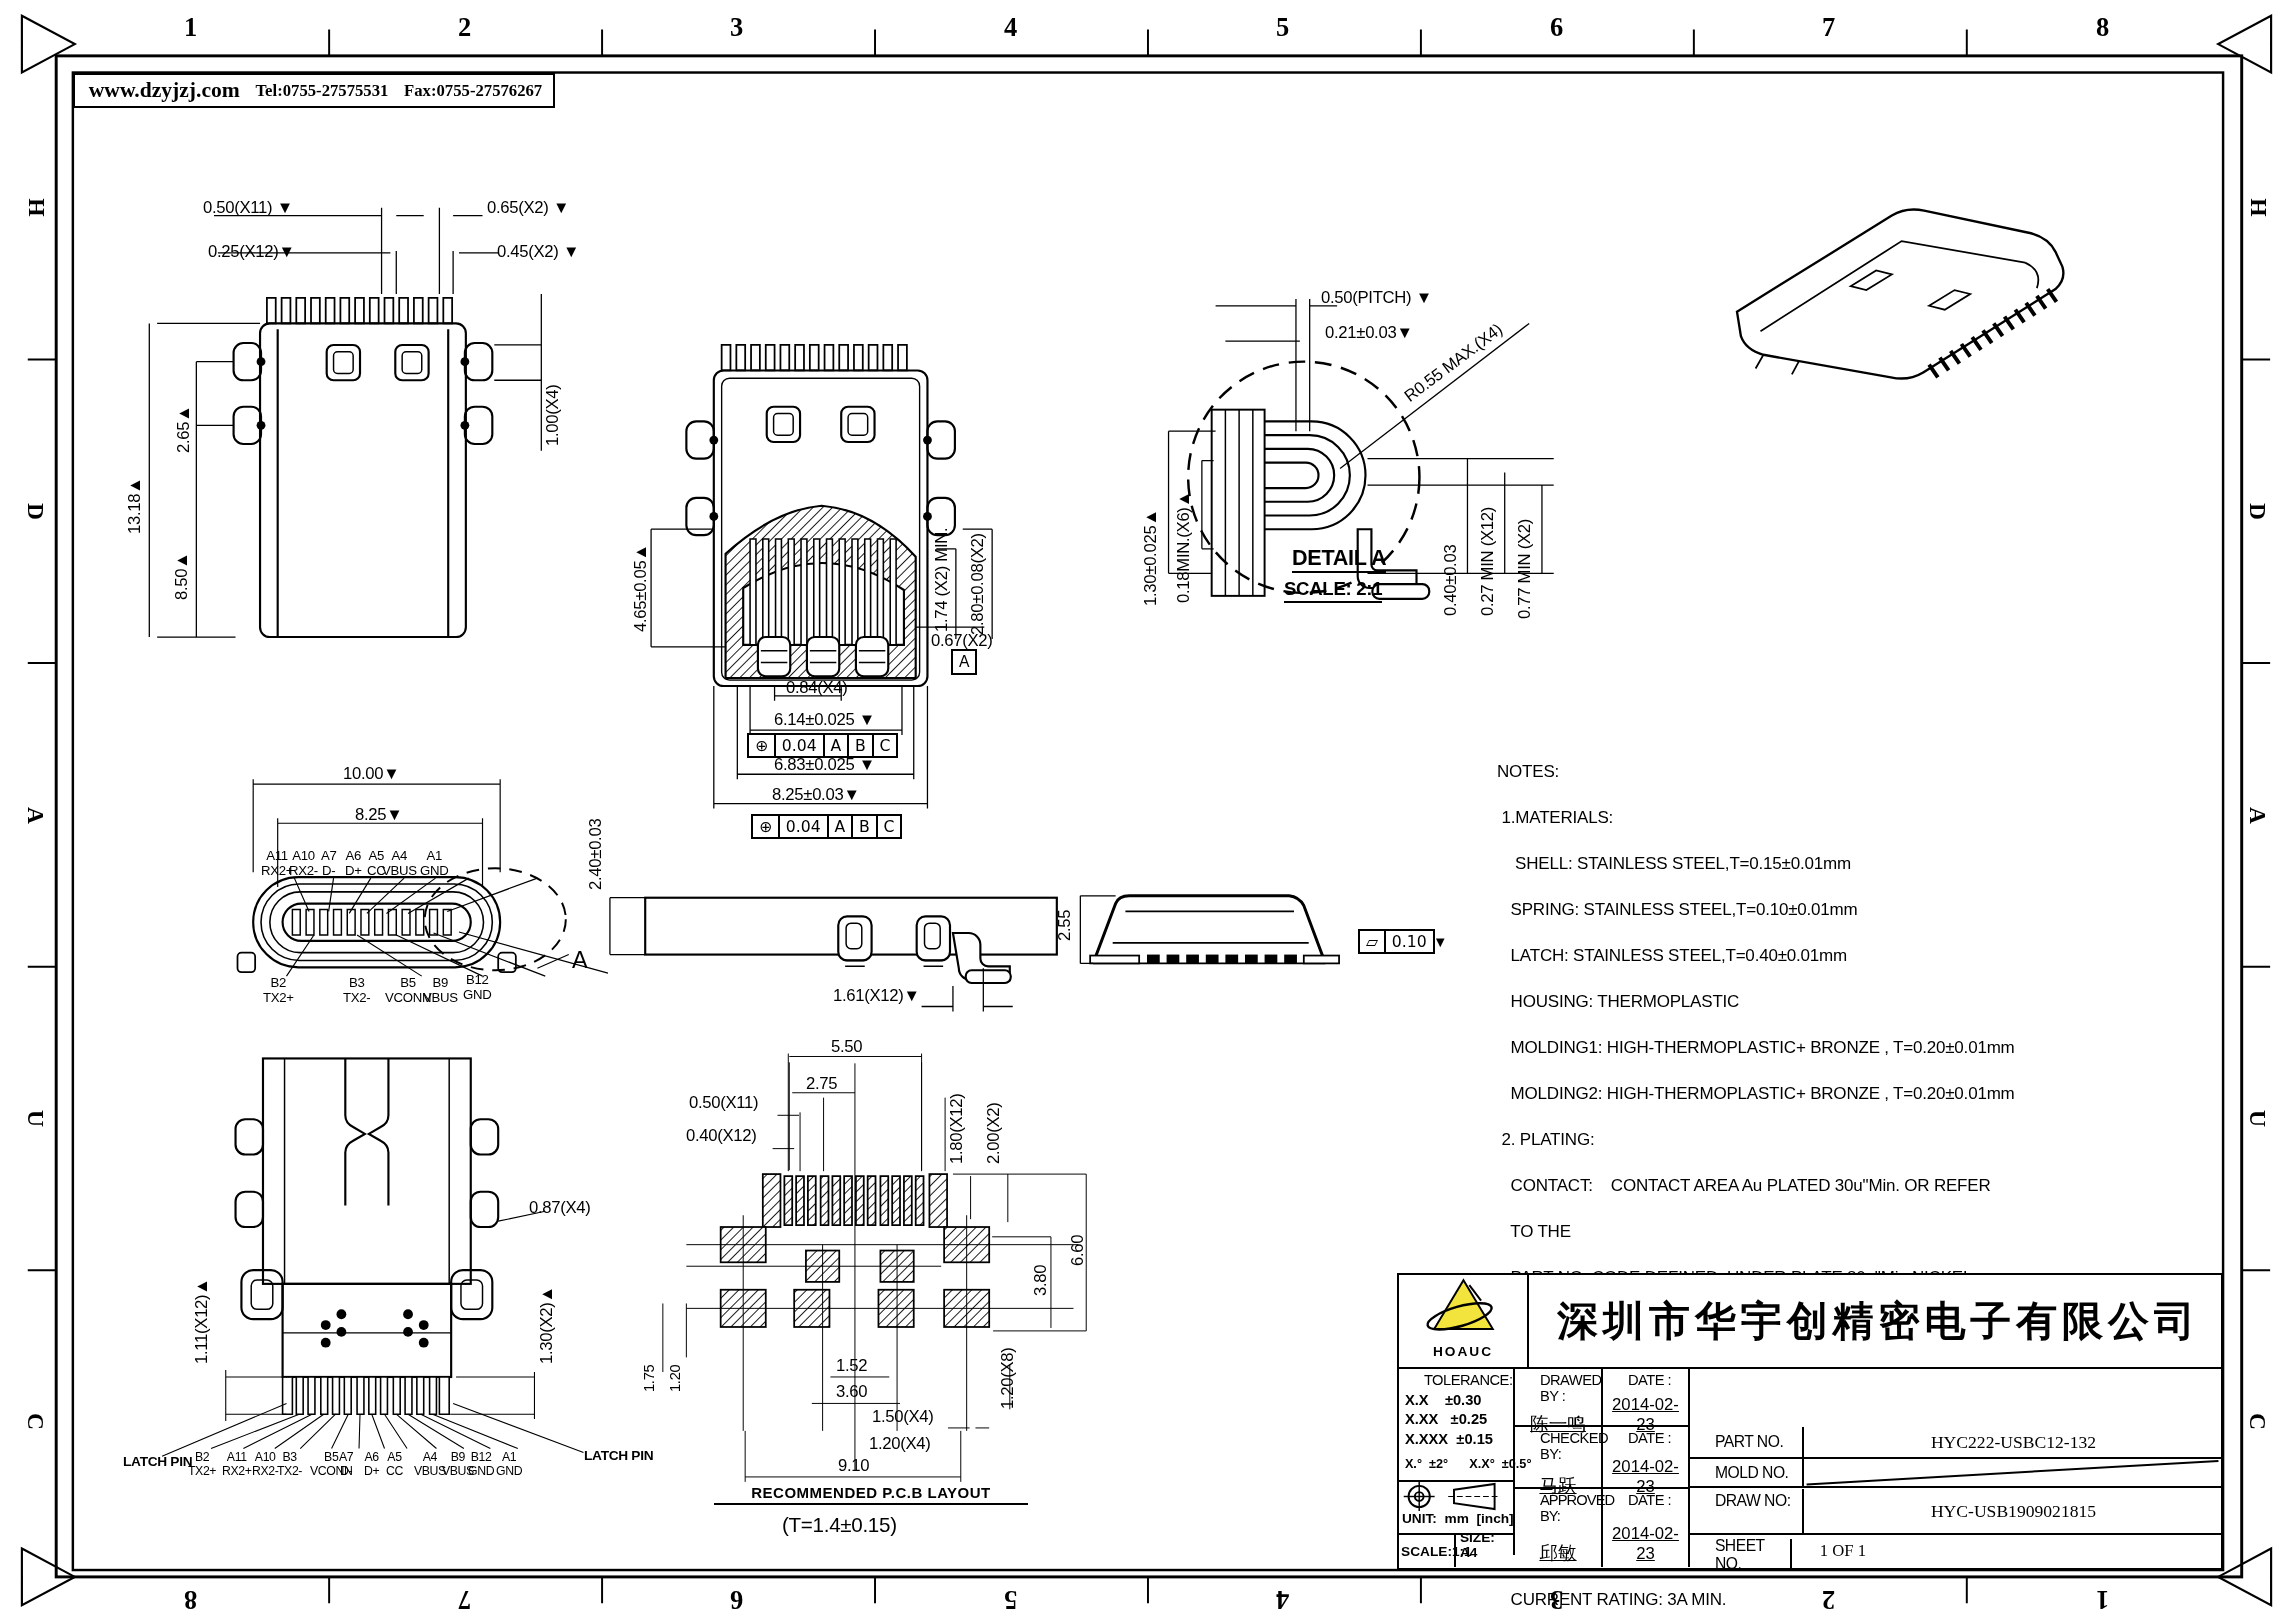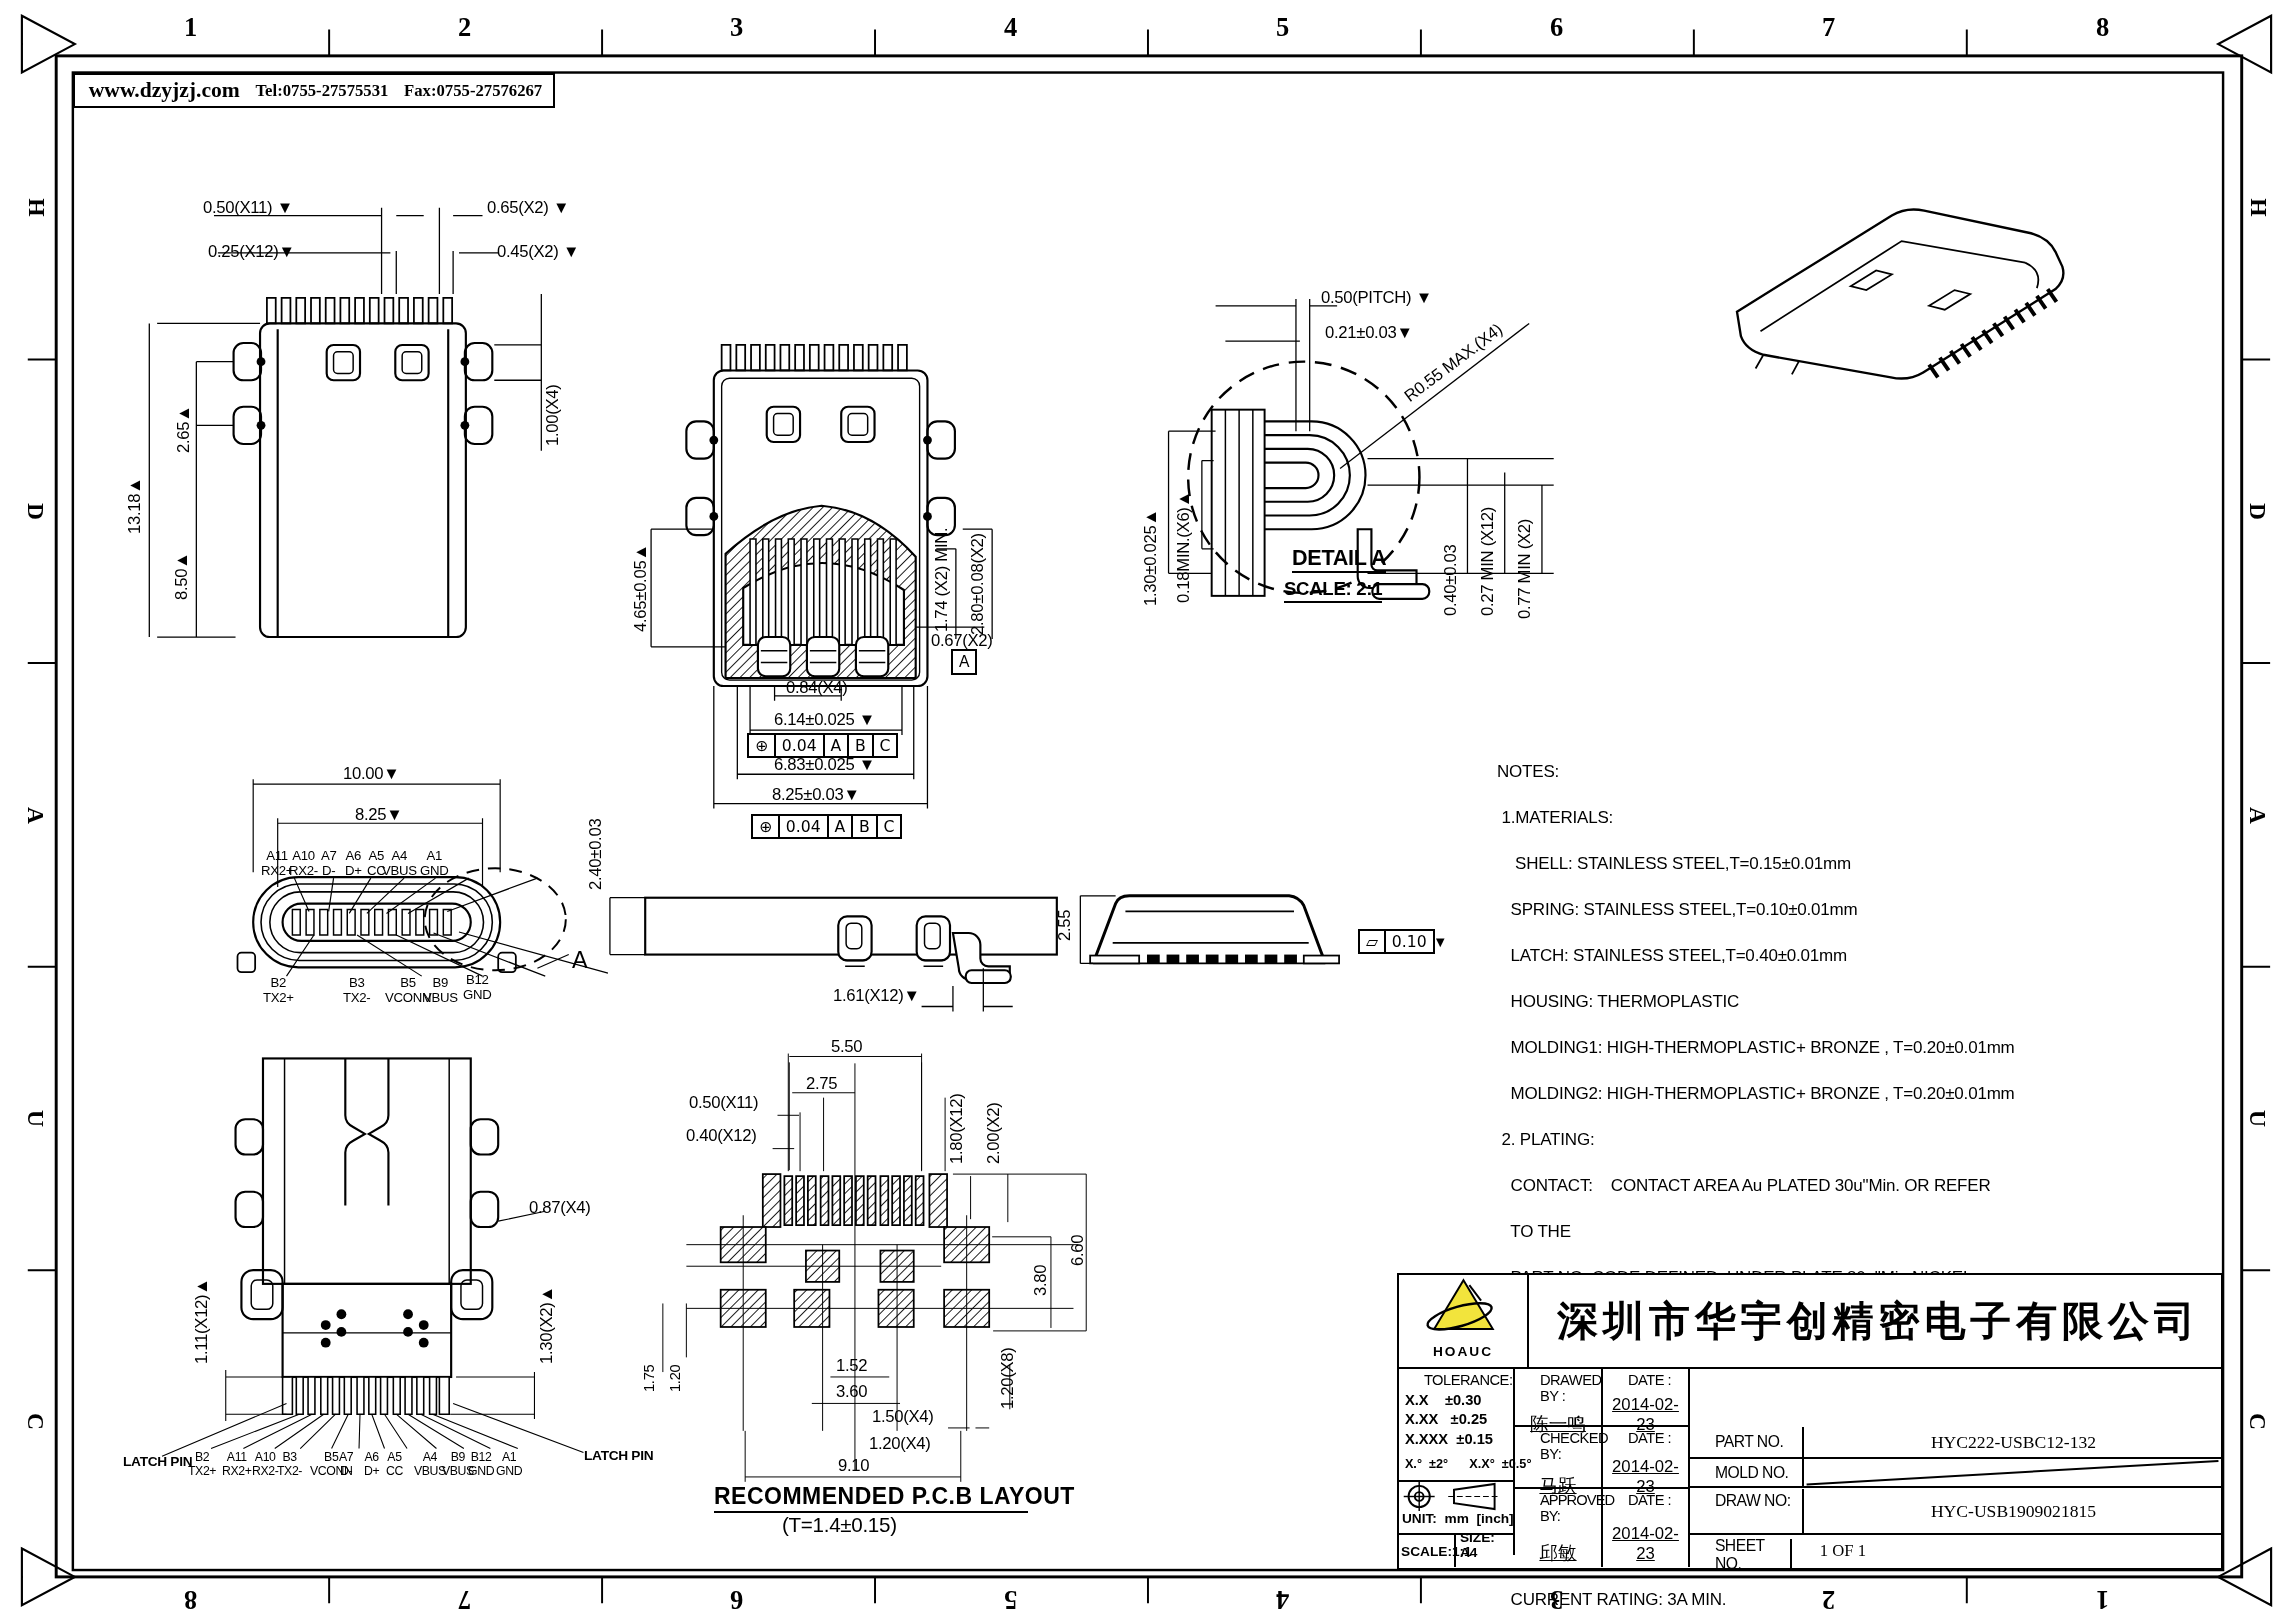--- a/index.html
+++ b/index.html
@@ -473,21 +473,21 @@
 <div class="lbl r90" style="left:1070px;top:1266px">6.60</div>
 <div class="lbl r90" style="left:1033px;top:1296px">3.80</div>
 <div class="lbl r90" style="left:642px;top:1392px;font-size:14.7px">1.75</div>
 <div class="lbl r90" style="left:668px;top:1392px;font-size:14.7px">1.20</div>
 <div class="lbl" style="left:836px;top:1358px">1.52</div>
 <div class="lbl" style="left:836px;top:1384px">3.60</div>
 <div class="lbl" style="left:872px;top:1409px">1.50(X4)</div>
 <div class="lbl" style="left:869px;top:1436px">1.20(X4)</div>
 <div class="lbl r90" style="left:1000px;top:1409px">1.20(X8)</div>
 <div class="lbl" style="left:838px;top:1458px">9.10</div>
-<div class="lbl underl" style="left:714px;top:1485px;width:314px;text-align:center;font-size:23px;font-weight:bold;letter-spacing:0.5px">RECOMMENDED P.C.B LAYOUT</div>
+<div class="lbl underl" style="left:714px;top:1485px;width:314px;text-align:center;font-size:15px;font-weight:bold;letter-spacing:0.5px">RECOMMENDED P.C.B LAYOUT</div>
 <div class="lbl" style="left:782px;top:1515px;font-size:20.6px">(T=1.4±0.15)</div>
 
 <div class="notes">
 <div>NOTES:</div>
 <div> 1.MATERIALS:</div>
 <div>    SHELL: STAINLESS STEEL,T=0.15±0.01mm</div>
 <div>   SPRING: STAINLESS STEEL,T=0.10±0.01mm</div>
 <div>   LATCH: STAINLESS STEEL,T=0.40±0.01mm</div>
 <div>   HOUSING: THERMOPLASTIC</div>
 <div>   MOLDING1: HIGH-THERMOPLASTIC+ BRONZE , T=0.20±0.01mm</div>

